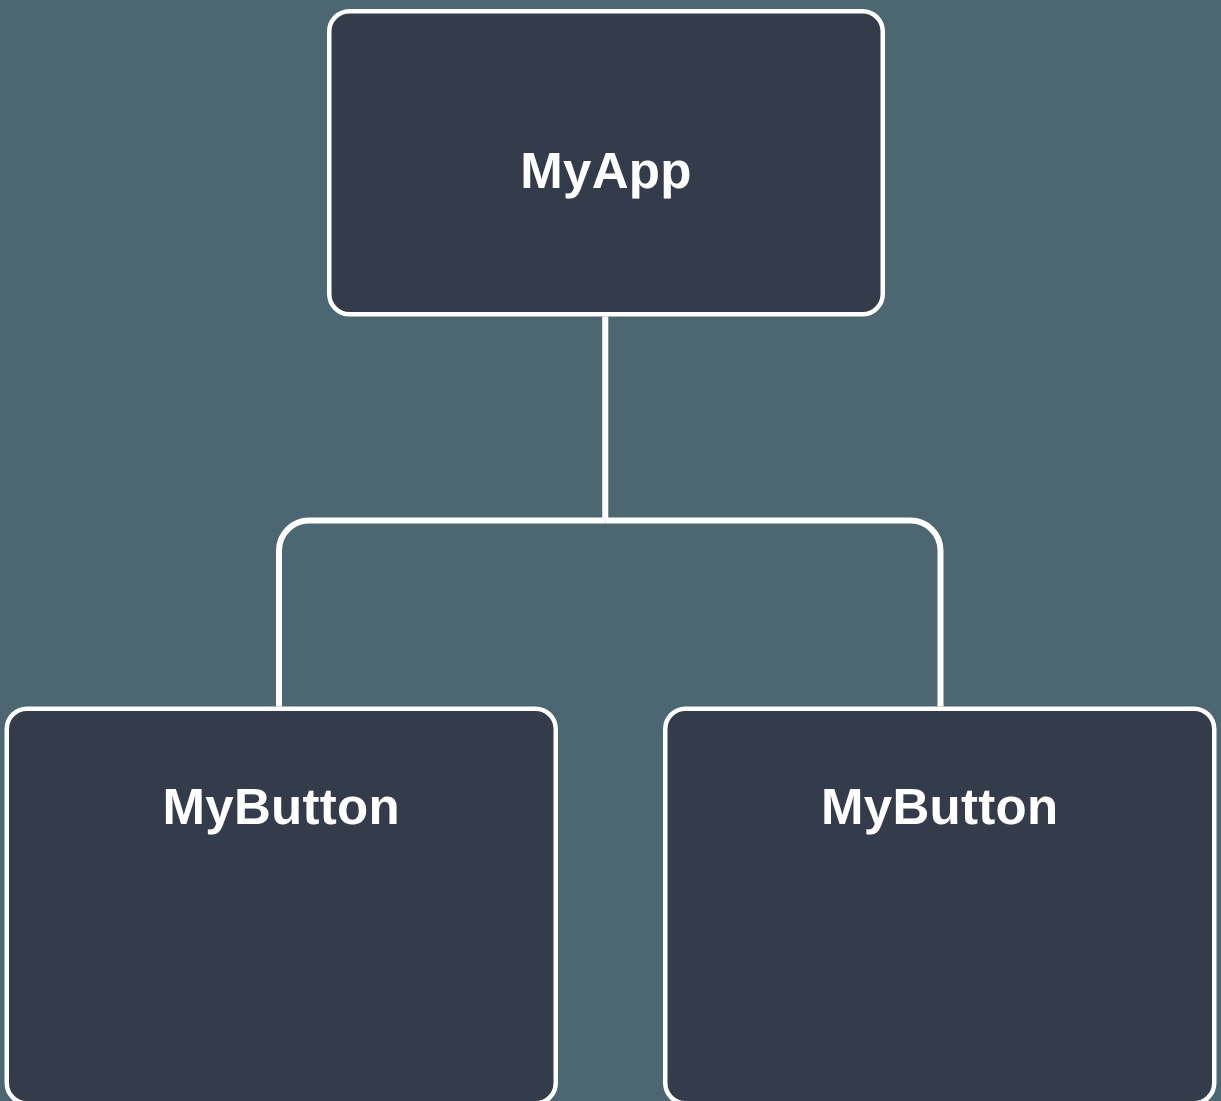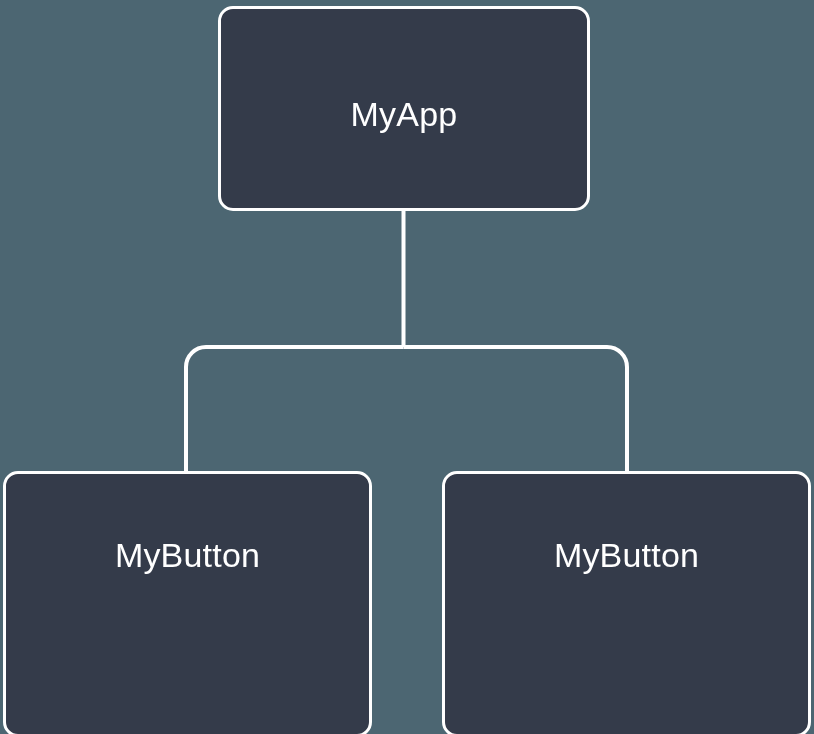--- a/index.html
+++ b/index.html
@@ -55,27 +55,27 @@
     height: 266px;
   }
 
   .node-title {
     position: absolute;
     left: 0;
     right: 0;
     text-align: center;
     color: #ffffff;
     font-size: 34px;
-    font-weight: 400;
+    font-weight: 700;
     letter-spacing: 0.2px;
     white-space: nowrap;
   }
   .node-root .node-title { top: 86px; }
   .node-child-left .node-title,
-  .node-child-right .node-title { top: 62px; }
+  .node-child-right .node-title { top: 45px; }
 </style>
 </head>
 <body>
 
 <div id="stage">
 
   <svg id="connectors" viewBox="0 0 814 734" width="814" height="734" fill="none" xmlns="http://www.w3.org/2000/svg">
 
     <path d="M 403.5 211 L 403.5 347" stroke="#ffffff" stroke-width="4" stroke-linecap="butt"></path>
 

